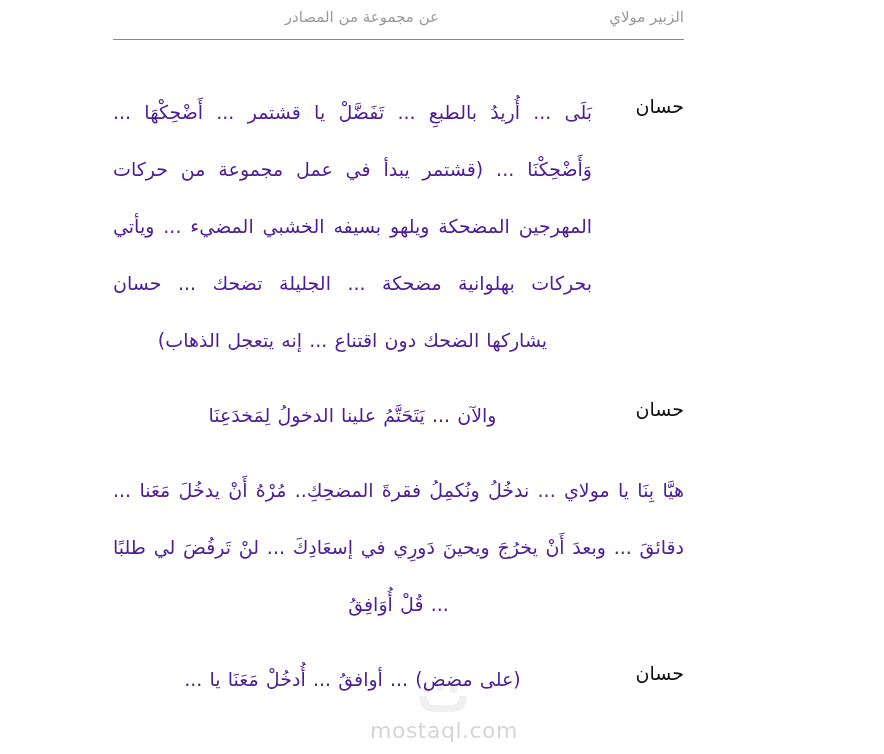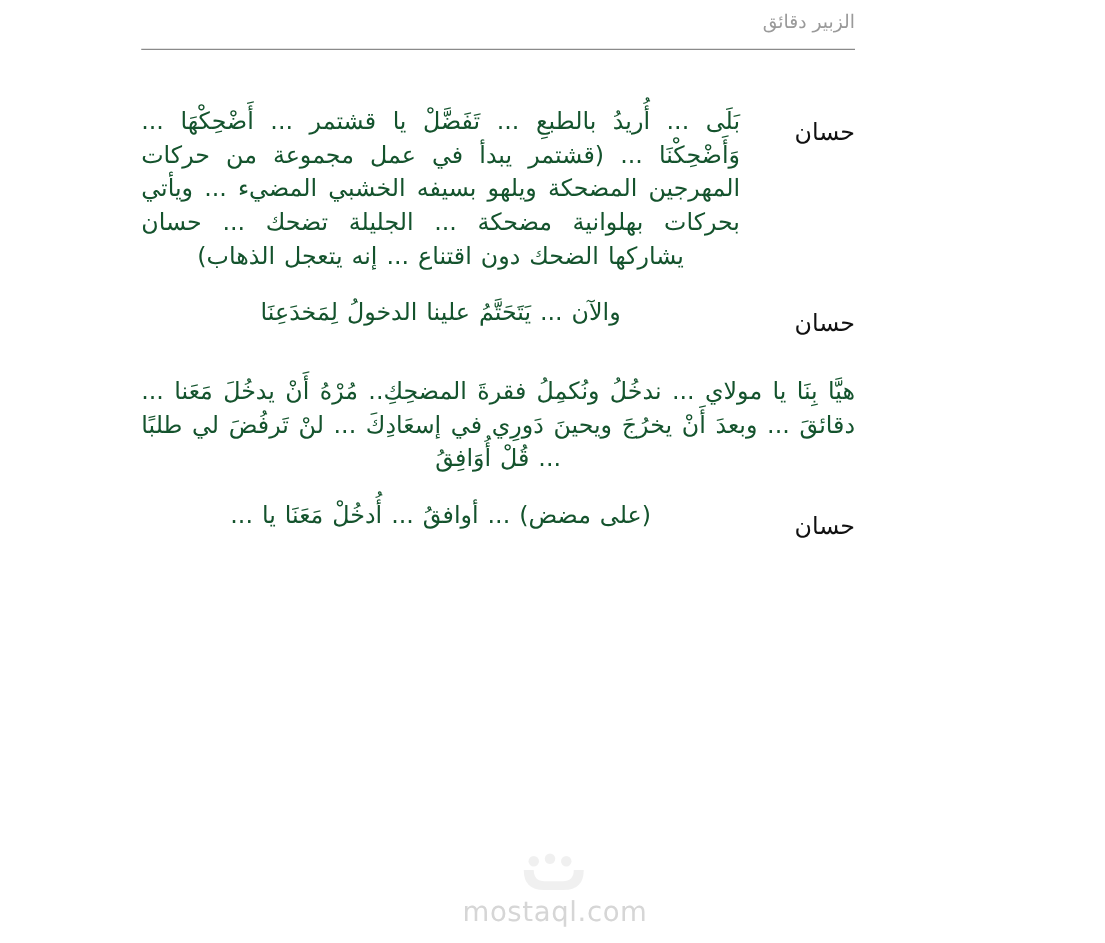--- a/index.html
+++ b/index.html
@@ -80,22 +80,22 @@
     color: #111111;
     white-space: nowrap;
     font-family: "DejaVu Sans", "Liberation Sans", sans-serif;
   }
 
   .speech {
     flex: 1 1 auto;
     text-align: justify;
     text-align-last: center;
     font-size: 19px;
-    line-height: 27px;
-    color: #14532d;
+    line-height: 57px;
+    color: #4c1d95;
     word-spacing: 0.06em;
   }
   .speech.multi {
     text-align-last: center;
   }
   .speech.single {
     text-align: left;
     text-align-last: center;
   }
 
@@ -145,21 +145,22 @@
           <circle cx="27" cy="5" r="4.2"></circle>
           <circle cx="40" cy="7" r="4.2"></circle>
           <path d="M6 14 q0 16 16 16 h16 q16 0 16 -16 h-8 q0 9 -9 9 h-14 q-9 0 -9 -9 z"></path>
         </g>
       </svg>
     </div>
     <div class="wm-text">mostaql.com</div>
   </div>
 
   <div class="doc-header">
-    <div class="hdr-cell hdr-right">الزبير دقائق</div>
+    <div class="hdr-cell hdr-right">الزبير مولاي</div>
+    <div class="hdr-cell hdr-center">عن مجموعة من المصادر</div>
   </div>
   <div class="header-rule"></div>
 
   <div class="dialogue">
 
     <div class="row">
       <div class="speaker">حسان</div>
       <div class="speech multi">بَلَى ... أُريدُ بالطبعِ ... تَفَضَّلْ يا قشتمر ... أَضْحِكْهَا ... وَأَضْحِكْنَا ... (قشتمر يبدأ في عمل مجموعة من حركات المهرجين المضحكة ويلهو بسيفه الخشبي المضيء ... ويأتي بحركات بهلوانية مضحكة ... الجليلة تضحك ... حسان يشاركها الضحك دون اقتناع ... إنه يتعجل الذهاب)</div>
     </div>
 

